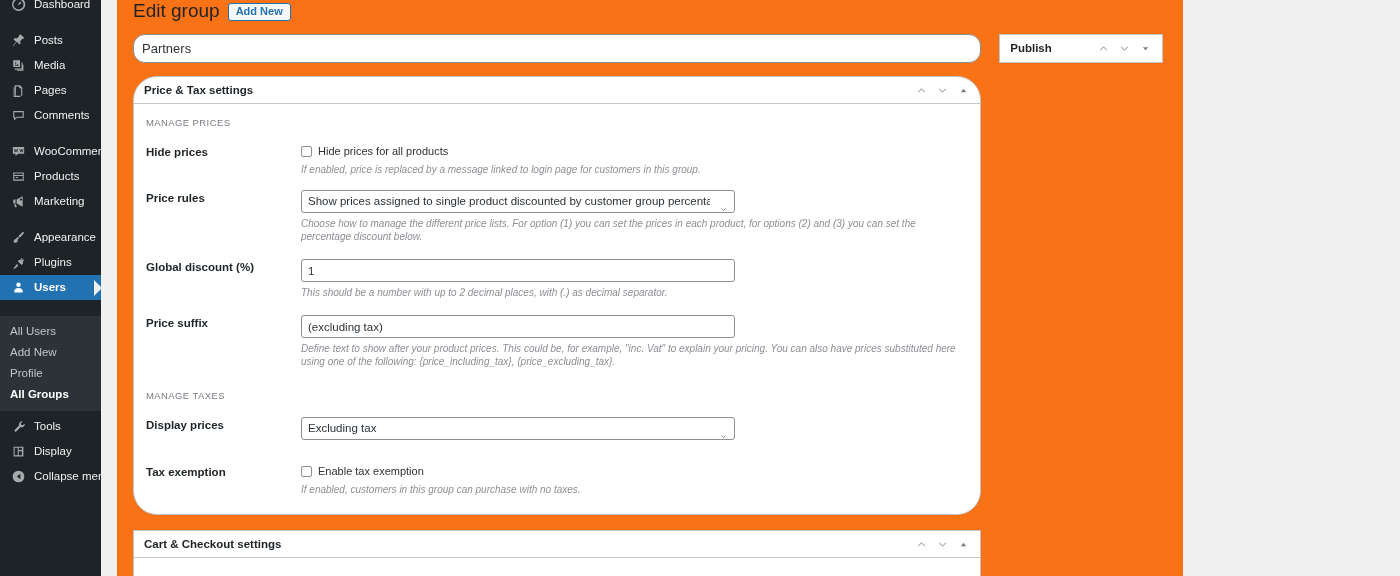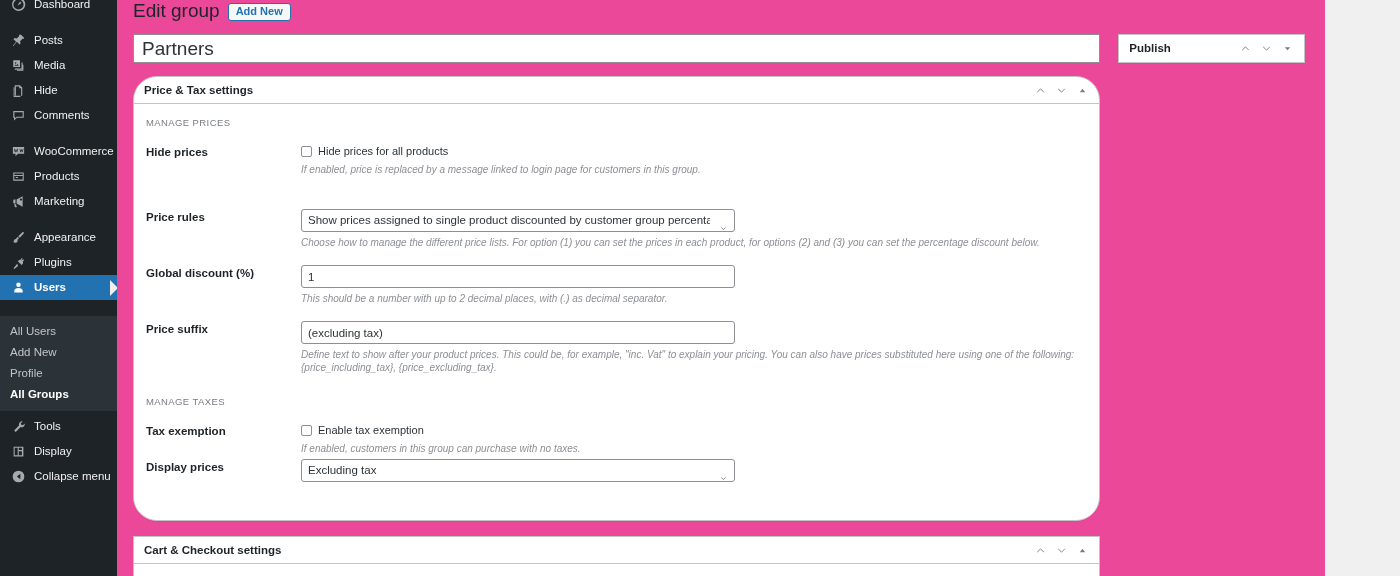--- a/index.html
+++ b/index.html
@@ -8,21 +8,21 @@
     width: 1400px; height: 576px;
     overflow: hidden;
     background: #f0f0f1;
     font-family: "Liberation Sans", sans-serif;
     -webkit-font-smoothing: antialiased;
   }
 
   
   #adminmenuwrap {
     position: absolute; left: 0; top: 0;
-    width: 117px; height: 576px;
+    width: 101px; height: 576px;
     background: #1d2327;
     overflow: hidden;
   }
   .menu-item {
     position: relative;
     display: flex; align-items: center;
     height: 25px;
     padding-left: 10px;
     color: #f0f0f1;
     font-size: 11.5px;
@@ -70,22 +70,22 @@
   }
   .submenu-item.current {
     color: #fff;
     font-weight: 700;
   }
 
   
   #wpcontent {
     position: absolute;
     left: 117px; top: 0;
-    width: 1208px; height: 576px;
-    background: #ec4899;
+    width: 1066px; height: 576px;
+    background: #f97316;
   }
   #wpbody {
     padding: 0 20px 0 16px;
   }
 
   .page-head {
     display: flex;
     align-items: baseline;
     padding-top: 0px;
     height: 22px;
@@ -119,26 +119,26 @@
     margin-top: 12px;
     align-items: flex-start;
   }
   .post-body-content { width: 1036px; }
   .post-body-side { width: 200px; margin-left: 18px; }
 
   #titlediv input {
     width: 100%;
     height: 29px;
     padding: 3px 8px;
-    font-size: 19px;
+    font-size: 13px;
     line-height: 21px;
     color: #2c3338;
     background: #fff;
     border: 1px solid #8c8f94;
-    border-radius: 0;
+    border-radius: 12px;
     outline: none;
     font-family: "Liberation Sans", sans-serif;
   }
 
   
   .postbox {
     background: #fff;
     border: 1px solid #c3c4c7;
     box-shadow: 0 1px 1px rgba(0,0,0,.04);
     margin-bottom: 15px;
@@ -184,21 +184,21 @@
     letter-spacing: .4px;
     color: #787c82;
     font-weight: 400;
     text-transform: uppercase;
     margin: 3px 0 16px 0;
   }
 
   .form-row {
     display: flex;
     align-items: flex-start;
-    margin-bottom: 33px;
+    margin-bottom: 14px;
   }
   .form-row .lbl {
     width: 155px;
     flex: 0 0 155px;
     padding-top: 1px;
     font-size: 11.5px;
     font-weight: 700;
     color: #1d2327;
     line-height: 15px;
   }
@@ -306,21 +306,21 @@
     <span>Media</span>
   </div>
 
   <div class="menu-item">
     <span class="mi-ico">
       <svg width="15" height="15" viewBox="0 0 20 20" fill="currentColor">
           <path d="M5 3h7l3 3v11H5V3zm1.5 1.5v12h7V7h-2.5V4.5h-4.5z"></path>
           <path d="M3.5 5.5v13h9v-1.2H4.7V5.5H3.5z"></path>
         </svg>
     </span>
-    <span>Hide</span>
+    <span>Pages</span>
   </div>
 
   <div class="menu-item">
     <span class="mi-ico">
       <svg width="15" height="15" viewBox="0 0 20 20" fill="currentColor">
           <path d="M3 4h14v9H8l-4 3.5V13H3V4zm1.5 1.5v6H5.5v2l2.3-2h7.7v-6H4.5z"></path>
         </svg>
     </span>
     <span>Comments</span>
   </div>
@@ -501,47 +501,47 @@
             <div class="form-row" style="margin-bottom:16px;">
               <div class="lbl">Price suffix</div>
               <div class="fld">
                 <input class="wptext" type="text" style="width: 434px;" value="(excluding tax)">
                 <p class="description" style="max-width:800px;">Define text to show after your product prices. This could be, for example, "inc. Vat" to explain your pricing. You can also have prices substituted here using one of the following: {price_including_tax}, {price_excluding_tax}.</p>
               </div>
             </div>
 
             <div class="section-label" style="margin-top:22px;margin-bottom:16px;">Manage taxes</div>
 
-            <div class="form-row" style="margin-bottom:4px;">
-              <div class="lbl">Tax exemption</div>
-              <div class="fld">
-                <div class="cbwrap">
-                  <span class="cb"></span>
-                  <span class="cb-label">Enable tax exemption</span>
-                </div>
-                <p class="description">If enabled, customers in this group can purchase with no taxes.</p>
-              </div>
-            </div>
-
             <div class="form-row" style="margin-bottom:24px;">
               <div class="lbl">Display prices</div>
               <div class="fld">
                 <span class="selwrap">
                   <select class="wpselect" style="width:434px;">
                     <option>Excluding tax</option>
                   </select>
                   <span class="caret">
                     <svg width="9" height="7" viewBox="0 0 20 20" fill="none" stroke="currentColor" stroke-width="2">
                         <path d="M4 7l6 6 6-6"></path>
                       </svg>
                   </span>
                 </span>
               </div>
             </div>
 
+            <div class="form-row" style="margin-bottom:4px;">
+              <div class="lbl">Tax exemption</div>
+              <div class="fld">
+                <div class="cbwrap">
+                  <span class="cb"></span>
+                  <span class="cb-label">Enable tax exemption</span>
+                </div>
+                <p class="description">If enabled, customers in this group can purchase with no taxes.</p>
+              </div>
+            </div>
+
           </div>
         </div>
 
         <div class="postbox" style="margin-top:2px;">
           <div class="postbox-header">
             <h2>Cart &amp; Checkout settings</h2>
             <div class="handle-actions">
               <button class="handle-btn order">
                 <svg width="11" height="11" viewBox="0 0 20 20" fill="none" stroke="currentColor" stroke-width="1.7">
                     <path d="M4 13l6-6 6 6"></path>

